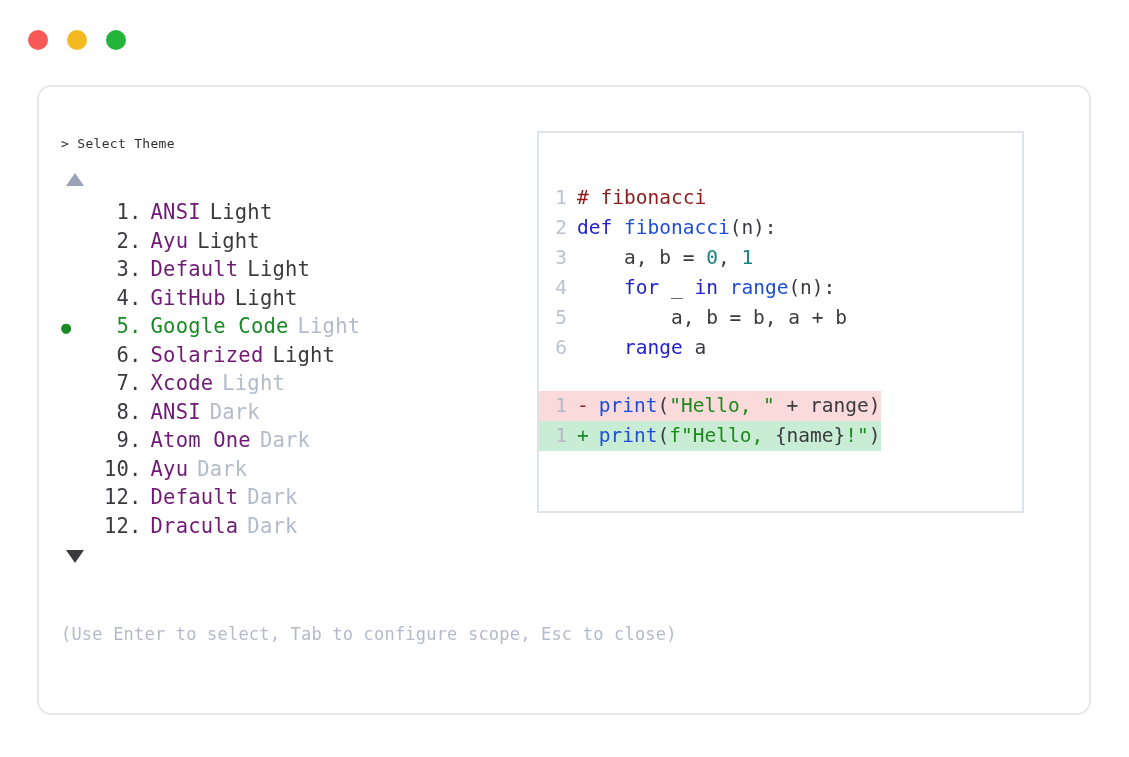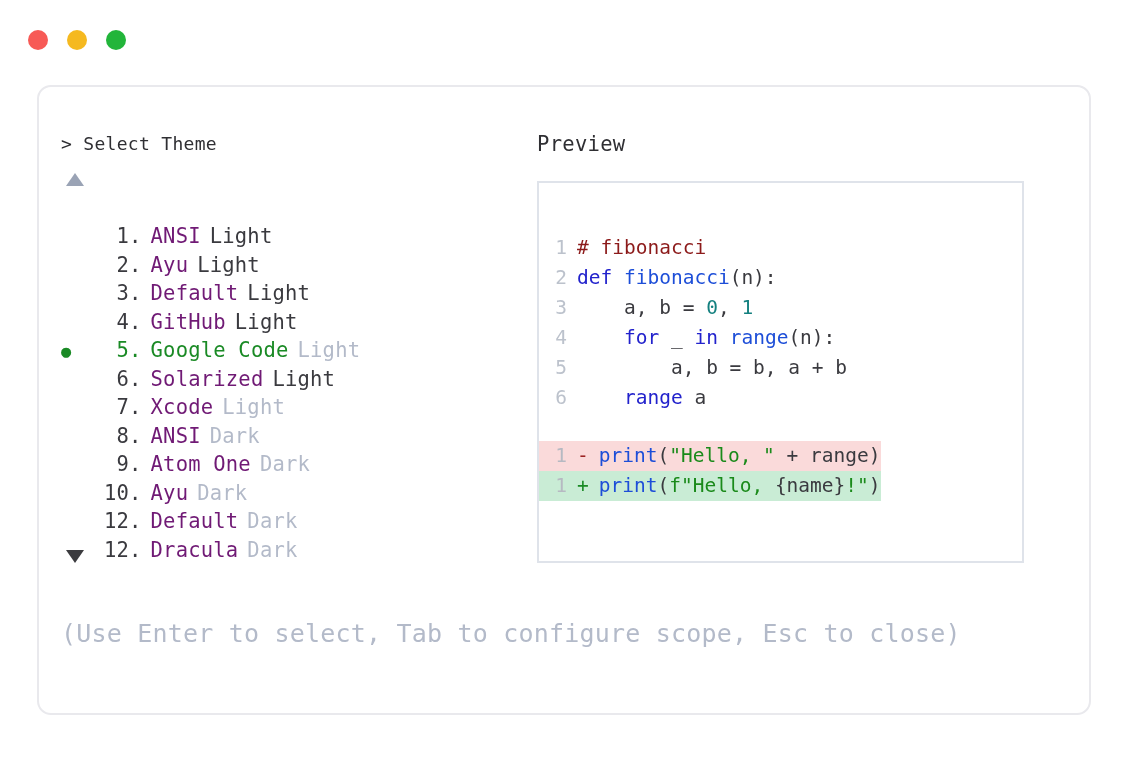--- a/index.html
+++ b/index.html
@@ -62,21 +62,21 @@
   }
 
   
   #left-col {
     position: absolute;
     left: 22px;
     top: 44px;
     width: 480px;
   }
   #prompt-line {
-    font-size: 18px;
+    font-size: 13px;
     color: #2f2f33;
     letter-spacing: 0.3px;
     white-space: pre;
     line-height: 26px;
     margin-bottom: 16px;
   }
   .caret { color: #2f2f33; }
 
   .scroll-arrow {
     width: 0; height: 0;
@@ -125,21 +125,20 @@
   .row-dot {
     flex: 0 0 auto;
     color: #3a3a3f;
   }
   .row-name {
     color: #701a75;
     padding-left: 9px;
   }
   .row-variant {
     padding-left: 9px;
-    margin-top: 24px;
   }
   .variant-light-strong { color: #3a3a3f; }
   .variant-muted        { color: #b3bac9; }
 
   .theme-row.selected .row-index,
   .theme-row.selected .row-dot,
   .theme-row.selected .row-name { color: #1a8a25; }
   .theme-row.selected .row-variant { color: #b3bac9; }
 
   
@@ -216,21 +215,21 @@
   .tok-num     { color: #14807f; }
   .tok-plain   { color: #3a3a3f; }
   .tok-string  { color: #1a8a1a; }
   .tok-punct   { color: #3a3a3f; }
 
   
   #hint {
     position: absolute;
     left: 22px;
     top: 534px;
-    font-size: 25px;
+    font-size: 17px;
     line-height: 26px;
     color: #b3bac9;
     letter-spacing: 0.2px;
     white-space: pre;
   }
 </style>
 </head>
 <body>
 
 <div id="app">
@@ -262,21 +261,20 @@
             <li class="theme-row"><span class="row-bullet"></span><span class="row-index">9</span><span class="row-dot">.</span><span class="row-name">Atom One</span><span class="row-variant variant-muted">Dark</span></li>
             <li class="theme-row"><span class="row-bullet"></span><span class="row-index">10</span><span class="row-dot">.</span><span class="row-name">Ayu</span><span class="row-variant variant-muted">Dark</span></li>
             <li class="theme-row"><span class="row-bullet"></span><span class="row-index">12</span><span class="row-dot">.</span><span class="row-name">Default</span><span class="row-variant variant-muted">Dark</span></li>
             <li class="theme-row"><span class="row-bullet"></span><span class="row-index">12</span><span class="row-dot">.</span><span class="row-name">Dracula</span><span class="row-variant variant-muted">Dark</span></li>
           </ul>
 
         <div id="scroll-down" class="scroll-arrow"></div>
       </div>
 
       <div id="right-col">
-        <div id="preview-label">Preview</div>
 
         <div id="preview-box">
           <div id="code-area">
               <div class="code-line"><span class="ln">1</span><span class="code-text"><span class="tok-comment"># fibonacci</span></span></div>
               <div class="code-line"><span class="ln">2</span><span class="code-text"><span class="tok-keyword">def </span><span class="tok-func">fibonacci</span><span class="tok-punct">(n):</span></span></div>
               <div class="code-line"><span class="ln">3</span><span class="code-text"><span class="tok-plain">    a, b = </span><span class="tok-num">0</span><span class="tok-plain">, </span><span class="tok-num">1</span></span></div>
               <div class="code-line"><span class="ln">4</span><span class="code-text"><span class="tok-plain">    </span><span class="tok-keyword">for</span><span class="tok-plain"> _ </span><span class="tok-keyword">in</span><span class="tok-plain"> </span><span class="tok-func">range</span><span class="tok-punct">(n):</span></span></div>
               <div class="code-line"><span class="ln">5</span><span class="code-text"><span class="tok-plain">        a, b = b, a + b</span></span></div>
               <div class="code-line"><span class="ln">6</span><span class="code-text"><span class="tok-plain">    </span><span class="tok-keyword">range</span><span class="tok-plain"> a</span></span></div>
               <div class="code-line spacer"></div>

